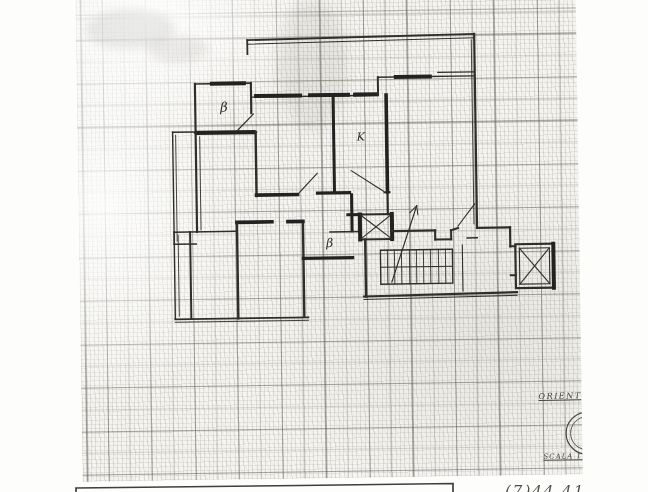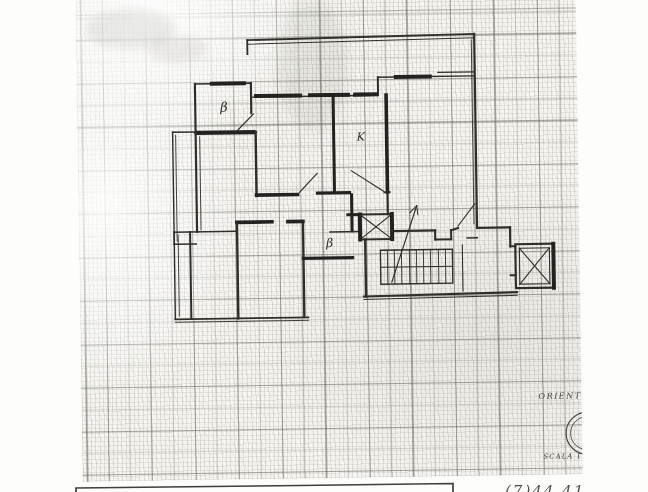--- a/index.html
+++ b/index.html
@@ -16,21 +16,21 @@
       repeating-linear-gradient(90deg, rgba(85,85,80,0.38) 0 1px, transparent 1px 43.5px),
       repeating-linear-gradient(0deg, rgba(85,85,80,0.38) 0 1px, transparent 1px 43.5px),
       repeating-linear-gradient(90deg, rgba(95,95,88,0.22) 0 1px, transparent 1px 21.75px),
       repeating-linear-gradient(0deg, rgba(95,95,88,0.22) 0 1px, transparent 1px 21.75px),
       repeating-linear-gradient(90deg, rgba(112,112,104,0.17) 0 1px, transparent 1px 4.35px),
       repeating-linear-gradient(0deg, rgba(112,112,104,0.12) 0 1px, transparent 1px 4.35px),
       repeating-linear-gradient(63deg, rgba(130,128,118,0.05) 0 2px, transparent 2px 5px);
     background-position:0 0,0 0,0 0,26px 0,0 38px,4px 0,0 16px,0 0,0 0,0 0;}
   #sheet-content{position:absolute;left:-79px;top:26px;width:648px;height:492px;}
   .smudge{position:absolute;border-radius:50%;filter:blur(4px);}
-  .ann{position:absolute;font-family:"DejaVu Serif",serif;font-style:italic;color:#44423c;white-space:nowrap;}
+  .ann{position:absolute;font-family:"DejaVu Serif",serif;font-style:italic;color:#44423c;white-space:nowrap;text-decoration:underline;}
   #orient-label{left:536px;top:395px;font-size:8px;letter-spacing:1.5px;}
   #scala-label{left:540px;top:456px;font-size:7px;letter-spacing:1px;}
   
   #handwritten{position:absolute;left:505px;top:482px;font-family:"DejaVu Serif",serif;
     font-style:italic;font-size:15px;letter-spacing:2px;color:#504e48;white-space:nowrap;}
   svg text{font-family:"DejaVu Serif",serif;font-style:italic;fill:#2c2b26;}
 </style>
 </head>
 <body>
 

